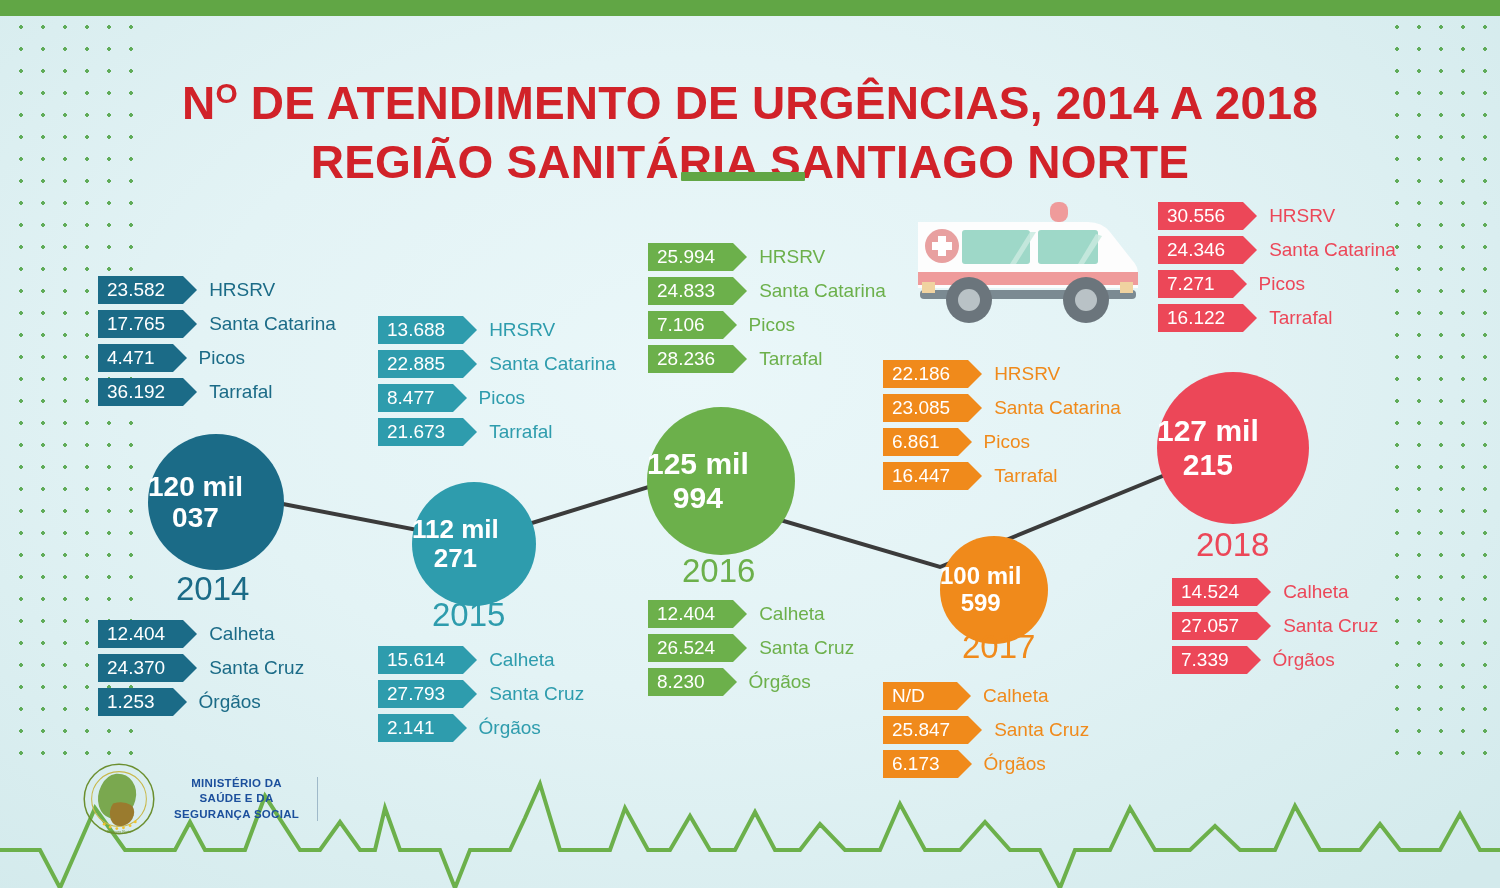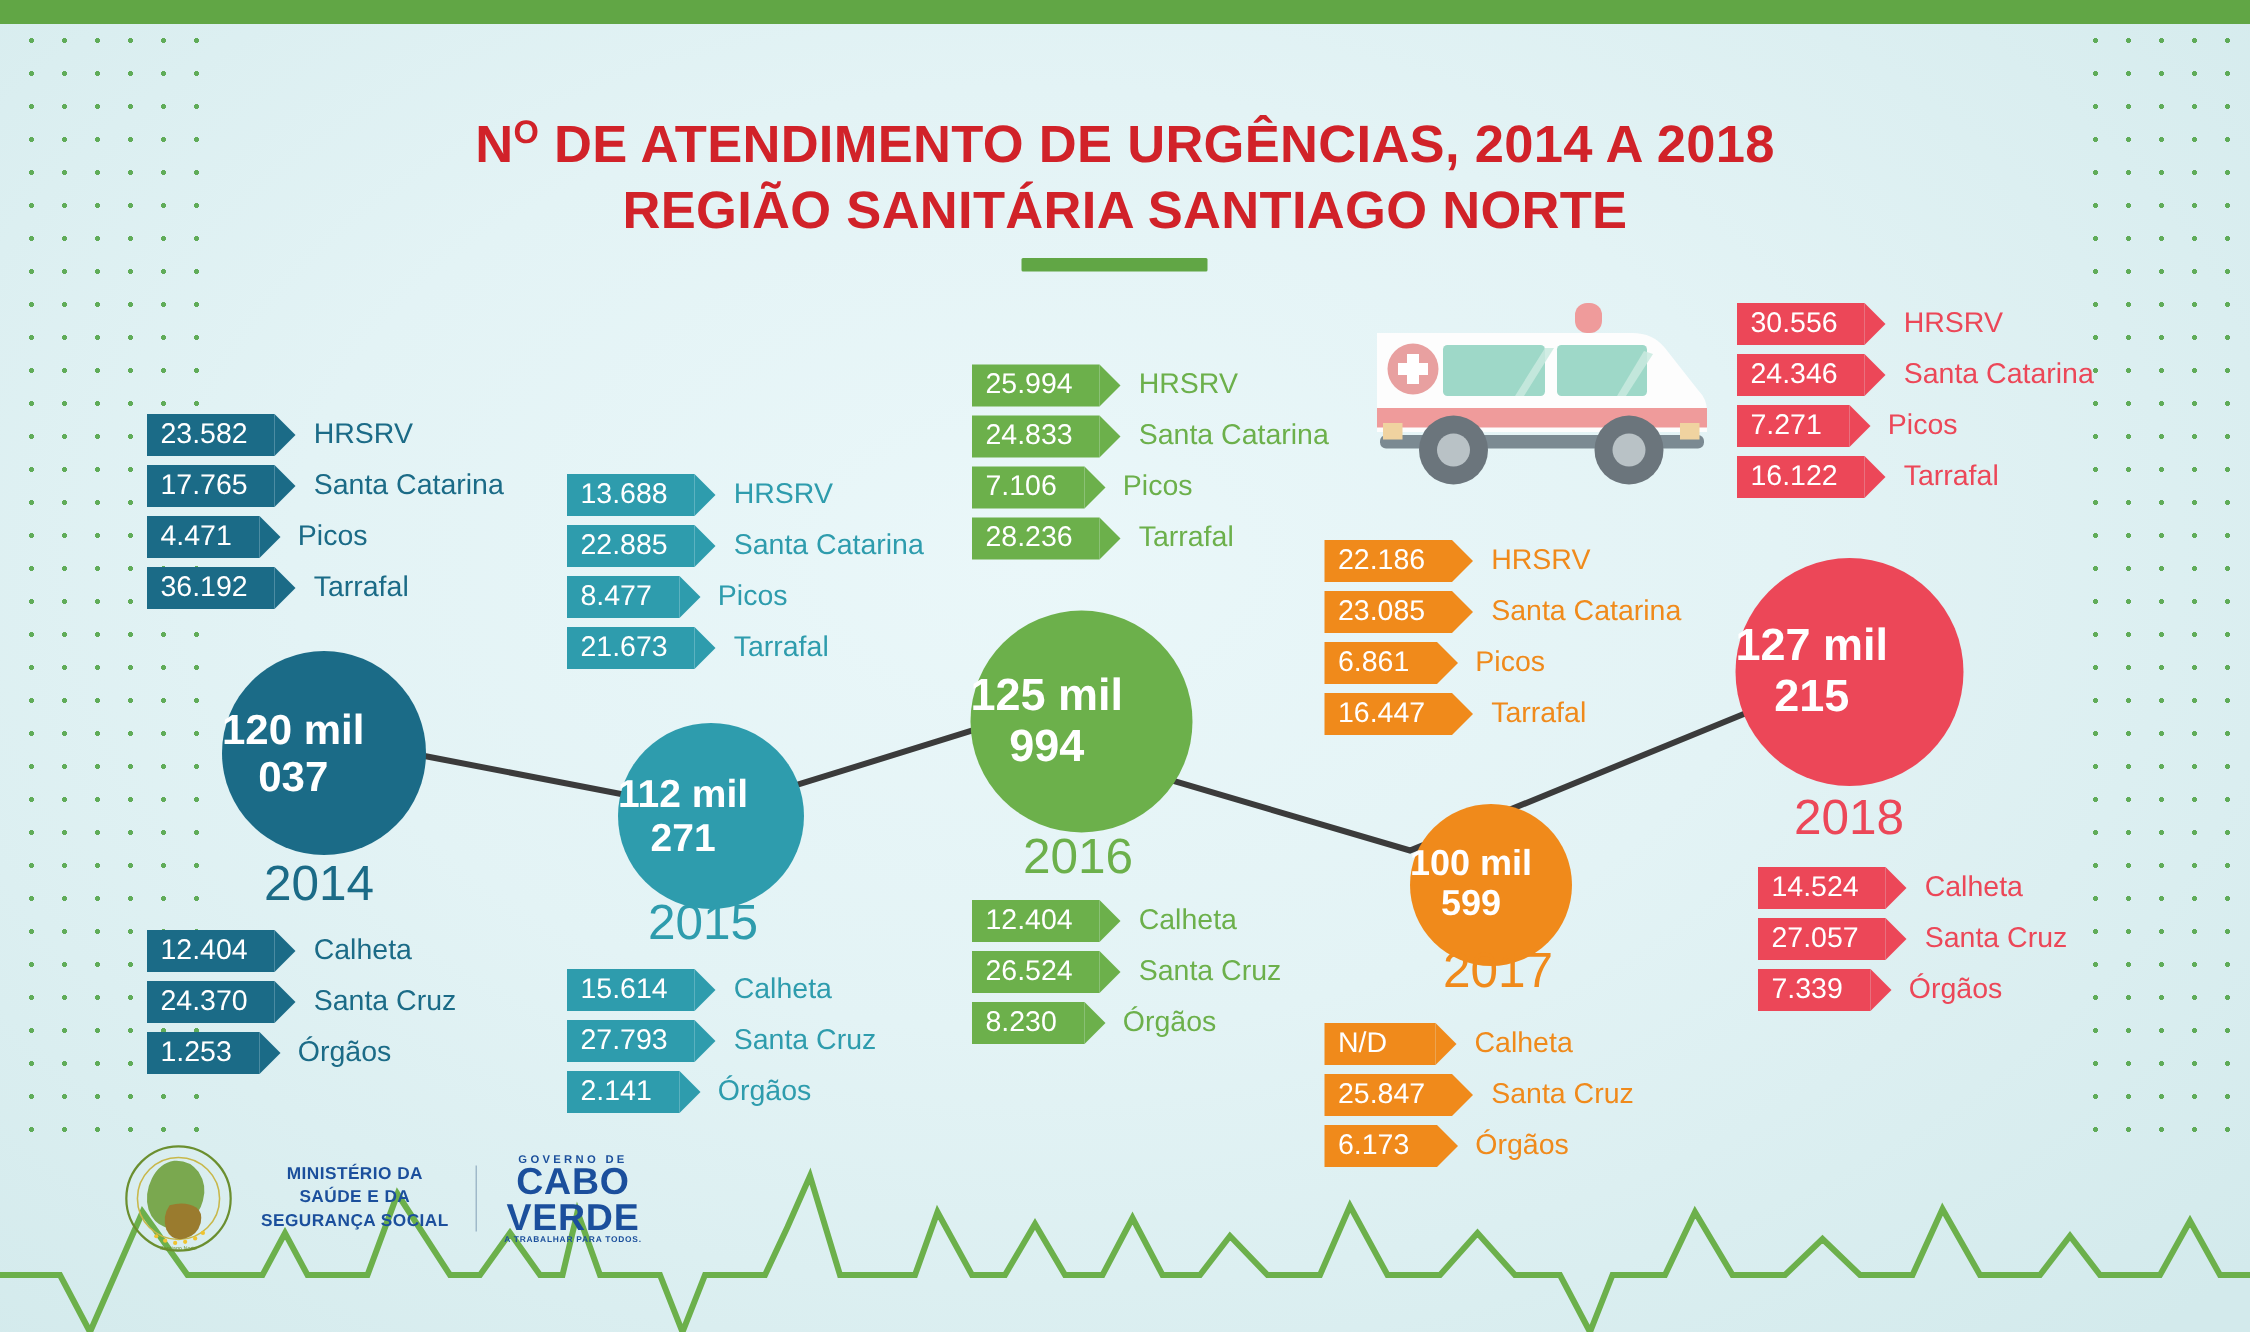--- a/index.html
+++ b/index.html
@@ -22,21 +22,21 @@
     background-image:radial-gradient(#4aa03e 1.6px, transparent 1.7px);
     background-size:22px 22px;
     opacity:.85;
   }
   .dots-left{left:10px;width:130px;}
   .dots-right{right:-4px;width:118px;}
   .ekg{position:absolute;left:0;bottom:0;width:1500px;height:110px;}
   
   .title{
     position:absolute;left:0;top:74px;width:1500px;text-align:center;
-    color:#d12229;font-weight:bold;font-size:35px;letter-spacing:.2px;
+    color:#d12229;font-weight:bold;font-size:46px;letter-spacing:.2px;
     line-height:1.28;
     font-family:"Liberation Sans", sans-serif;
     text-transform:uppercase;
   }
   .title .l2{display:block;}
   .title sup{font-size:.62em;vertical-align:super;}
   .rule{position:absolute;left:681px;top:172px;width:124px;height:9px;background:#61a645;border-radius:1px;}
   
   .connector{position:absolute;left:0;top:0;width:1500px;height:888px;pointer-events:none;}
   
@@ -362,21 +362,15 @@
           <circle cx="72" cy="81" r="1.9"></circle>
       </g>
       <text x="50" y="96" font-size="5" fill="#6b8f2f" text-anchor="middle" font-family="Liberation Sans, sans-serif">Santiago Norte</text>
     </svg>
     <div class="ministry">
       <div>MINISTÉRIO DA</div>
       <div>SAÚDE E DA</div>
       <div>SEGURANÇA SOCIAL</div>
     </div>
     <div class="divider"></div>
-    <div class="gov">
-      <div class="g1">GOVERNO DE</div>
-      <div class="g2">CABO</div>
-      <div class="g2">VERDE</div>
-      <div class="g3">A TRABALHAR PARA TODOS.</div>
-    </div>
   </div>
 
 </div>
 
 </body></html>

